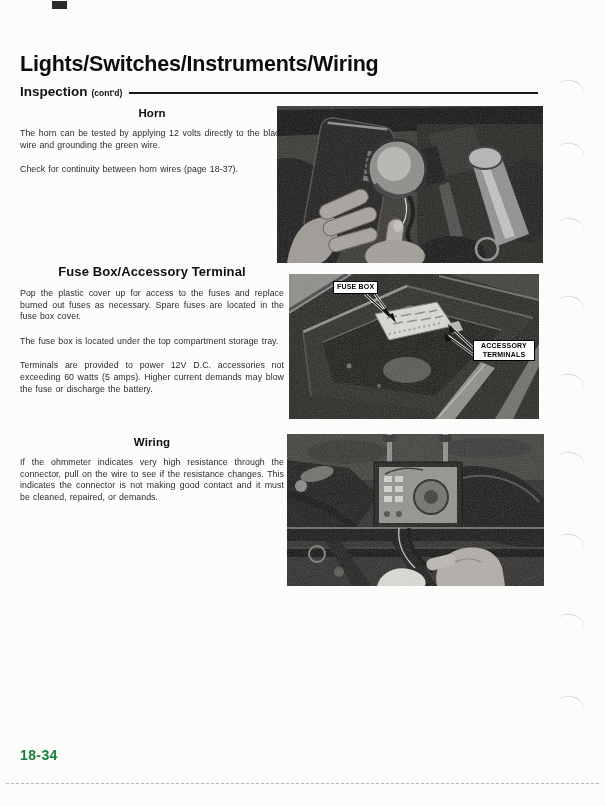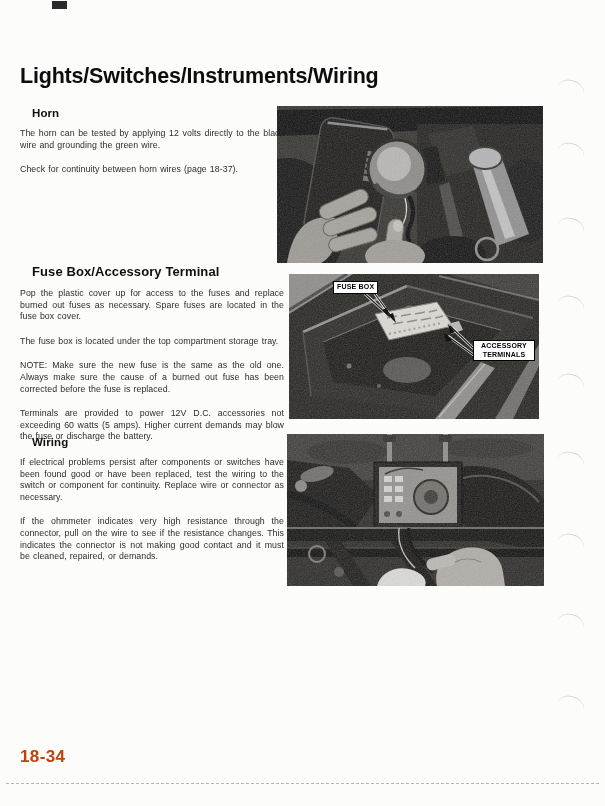--- a/index.html
+++ b/index.html
@@ -9,30 +9,30 @@
     font-family:"Liberation Sans",sans-serif;
     color:#1c1c1c;
     position:relative;
     overflow:hidden;
   }
   .page{position:absolute;inset:0;background:#fcfcfb;}
 
   .reg-mark{position:absolute;left:52px;top:1px;width:15px;height:8px;background:#2a2a2a;}
 
   .title{
-    position:absolute;left:20px;top:64px;margin:0;
+    position:absolute;left:20px;top:52px;margin:0;
     font-size:21.5px;font-weight:bold;letter-spacing:-0.2px;color:#0d0d0d;
   }
   .insp-row{position:absolute;left:20px;top:84px;width:518px;display:flex;align-items:center;}
   .insp{font-size:13.5px;font-weight:bold;color:#101010;}
   .contd{font-size:8.5px;font-weight:bold;color:#101010;margin-left:4px;margin-top:3px;}
   .insp-rule{flex:1;height:0;border-top:2px solid #1a1a1a;margin-left:7px;margin-top:3px;}
 
   .sec{position:absolute;left:20px;width:264px;}
-  .sec h3{margin:0 0 9px 12px;font-size:11.5px;font-weight:bold;color:#0f0f0f;letter-spacing:0.1px;}
+  .sec h3{margin:0 0 9px 0;font-size:11.5px;font-weight:bold;color:#0f0f0f;letter-spacing:0.1px;text-align:center;}
   .sec.fuse h3{font-size:13px;}
   .sec p{
     margin:0 0 13px 0;
     font-size:8.8px;line-height:11.6px;
     text-align:justify;color:#2c2c2c;
     letter-spacing:0.05px;word-spacing:0.6px;
   }
   #horn-sec{top:107px;}
   #fuse-sec{top:264px;}
   #wire-sec{top:436px;}
@@ -44,57 +44,60 @@
   .photo svg{display:block;width:100%;height:100%;}
 
   .callout{
     position:absolute;background:#ffffff;border:1px solid #000;
     color:#000;font-weight:bold;font-size:7px;line-height:8.5px;
     padding:1px 3px;letter-spacing:0.2px;text-align:center;z-index:3;
   }
   #fusebox-label{left:44px;top:7px;white-space:nowrap;}
   #acc-label{left:184px;top:66px;width:54px;}
 
-  .pageno{position:absolute;left:20px;top:747px;font-size:17px;font-weight:bold;letter-spacing:0.4px;color:#c2410c;}
+  .pageno{position:absolute;left:20px;top:747px;font-size:14px;font-weight:bold;letter-spacing:0.4px;color:#15803d;}
   .bottom-rule{position:absolute;left:6px;right:6px;top:783px;border-top:1px dashed #b6b6b6;}
 
   .curl{
     position:absolute;left:558px;width:27px;height:13px;
     border-top:1.6px solid #d3d3d3;
     border-radius:55% 70% 0 0 / 95% 100% 0 0;
     transform:rotate(13deg);
   }
 </style>
 </head>
 <body>
 
 <div class="page">
 
   <div class="reg-mark"></div>
 
   <h1 class="title">Lights/Switches/Instruments/Wiring</h1>
 
+  <div class="insp-row">
+    <span class="insp">Inspection</span>
+    <span class="contd">(cont'd)</span>
+    <span class="insp-rule"></span>
+  </div>
 
   <section class="sec" id="horn-sec">
     <h3>Horn</h3>
     <p>The horn can be tested by applying 12 volts directly to the black wire and grounding the green wire.</p>
     <p>Check for continuity between horn wires (page 18-37).</p>
   </section>
 
   <section class="sec fuse" id="fuse-sec">
     <h3>Fuse Box/Accessory Terminal</h3>
     <p>Pop the plastic cover up for access to the fuses and replace burned out fuses as necessary. Spare fuses are located in the fuse box cover.</p>
     <p>The fuse box is located under the top compartment storage tray.</p>
-    <p>NOTE: Make sure the new fuse is the same as the old one. Always make sure the cause of a burned out fuse has been corrected before the fuse is replaced.</p>
     <p>Terminals are provided to power 12V D.C. accessories not exceeding 60 watts (5 amps). Higher current demands may blow the fuse or discharge the battery.</p>
   </section>
 
   <section class="sec" id="wire-sec">
     <h3>Wiring</h3>
-    <p>If electrical problems persist after components or switches have been found good or have been replaced, test the wiring to the switch or component for continuity. Replace wire or connector as necessary.</p>
     <p>If the ohmmeter indicates very high resistance through the connector, pull on the wire to see if the resistance changes. This indicates the connector is not making good contact and it must be cleaned, repaired, or demands.</p>
   </section>
 
   <figure class="photo" id="photo1" style="margin:0">
     <svg viewBox="0 0 266 157">
       <defs>
         <filter id="g1">
             <feTurbulence type="fractalNoise" baseFrequency="0.85" numOctaves="2" stitchTiles="stitch"></feTurbulence>
             <feColorMatrix type="saturate" values="0"></feColorMatrix>
           </filter>

